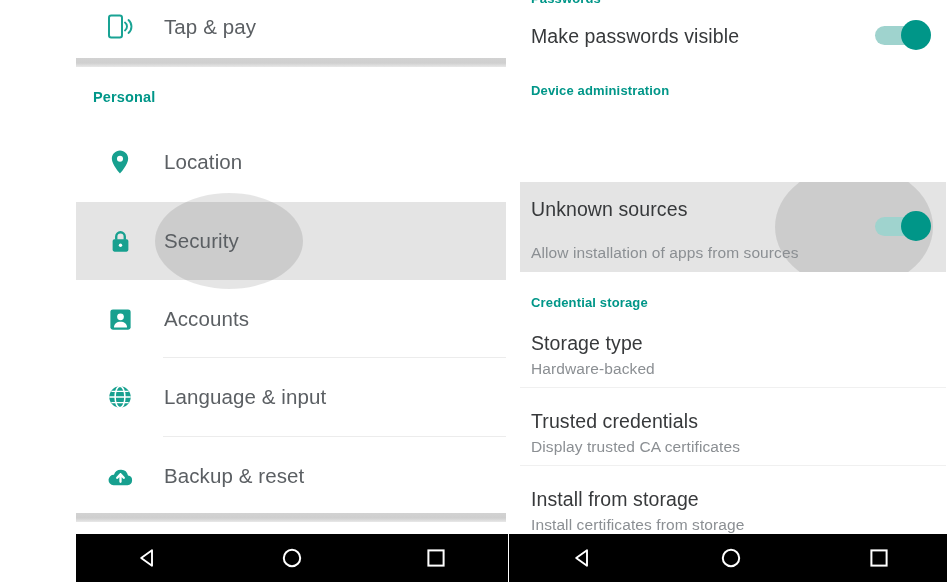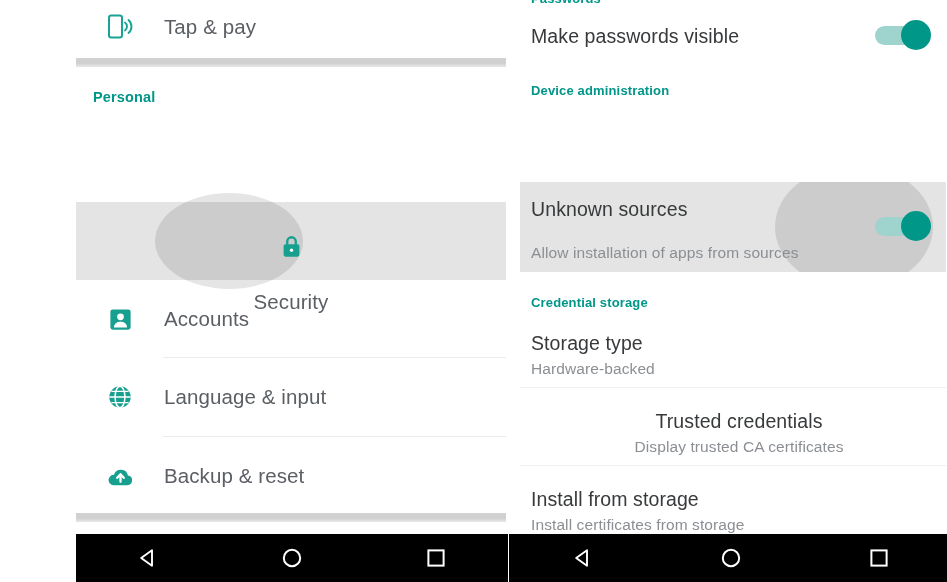--- a/index.html
+++ b/index.html
@@ -193,22 +193,31 @@
             <path d="M23.5 8 a8.6 8.6 0 0 1 0 13" fill="none" stroke="#19a394" stroke-width="1.9" stroke-linecap="round"></path>
           </svg>
         </div>
         <div class="row-label">Tap &amp; pay</div>
       </div>
 
       <div class="scroll-band" style="top:58px;"></div>
 
       <div class="section-hdr" style="left:57px;top:89px;">Personal</div>
 
-
-      <div class="left-row highlight" style="top:202px;flex-direction:column;">
+      <div class="left-row" style="top:123px;">
+        <div class="icon-wrap">
+          <svg class="ic" width="28" height="28" viewBox="0 0 24 24">
+            <path d="M12 2.2c-3.9 0-7 3.1-7 7 0 5.2 7 12.6 7 12.6s7-7.4 7-12.6c0-3.9-3.1-7-7-7z" fill="#17a08f"></path>
+            <circle cx="12" cy="9.2" r="2.6" fill="#ffffff"></circle>
+          </svg>
+        </div>
+        <div class="row-label">Location</div>
+      </div>
+
+      <div class="left-row highlight" style="top:202px;">
         <div class="ripple" style="left:79px;top:-9px;width:148px;height:96px;border-radius:50%;"></div>
         <div class="icon-wrap" style="position:relative;z-index:2;">
           <svg class="ic" width="27" height="27" viewBox="0 0 24 24">
             <path d="M8.2 10.5V7.6a3.8 3.8 0 0 1 7.6 0v2.9" fill="none" stroke="#17a08f" stroke-width="2.1"></path>
             <rect x="5" y="10" width="14" height="11" rx="1.6" fill="#17a08f"></rect>
             <circle cx="12" cy="15.3" r="1.5" fill="#ffffff"></circle>
           </svg>
         </div>
         <div class="row-label" style="position:relative;z-index:2;">Security</div>
       </div>
@@ -299,21 +308,21 @@
       </div>
 
       <div class="r-hdr" style="left:22px;top:295px;">Credential storage</div>
 
       <div class="r-row" style="top:330px;">
         <div class="r-title" style="margin-left:16px;">Storage type</div>
         <div class="r-sub" style="margin-left:16px;margin-top:2px;">Hardware-backed</div>
       </div>
       <div class="r-divider" style="left:11px;right:37px;top:387px;"></div>
 
-      <div class="r-row" style="top:408px;text-align:center;">
+      <div class="r-row" style="top:408px;">
         <div class="r-title" style="margin-left:16px;">Trusted credentials</div>
         <div class="r-sub" style="margin-left:16px;margin-top:2px;">Display trusted CA certificates</div>
       </div>
       <div class="r-divider" style="left:11px;right:37px;top:465px;"></div>
 
       <div class="r-row" style="top:486px;">
         <div class="r-title" style="margin-left:16px;">Install from storage</div>
         <div class="r-sub" style="margin-left:16px;margin-top:2px;">Install certificates from storage</div>
       </div>
     </div>

